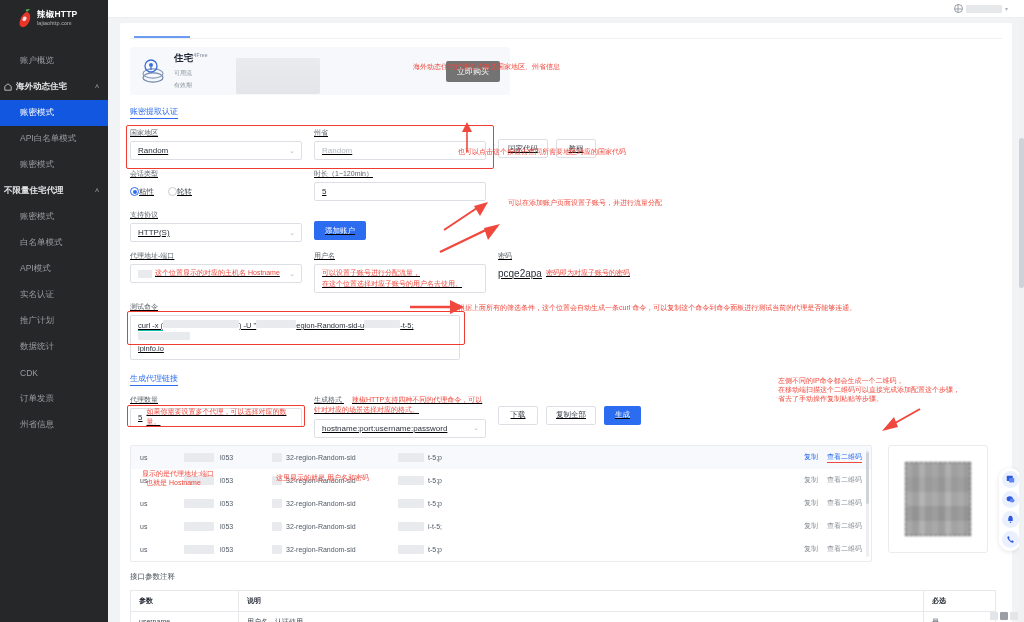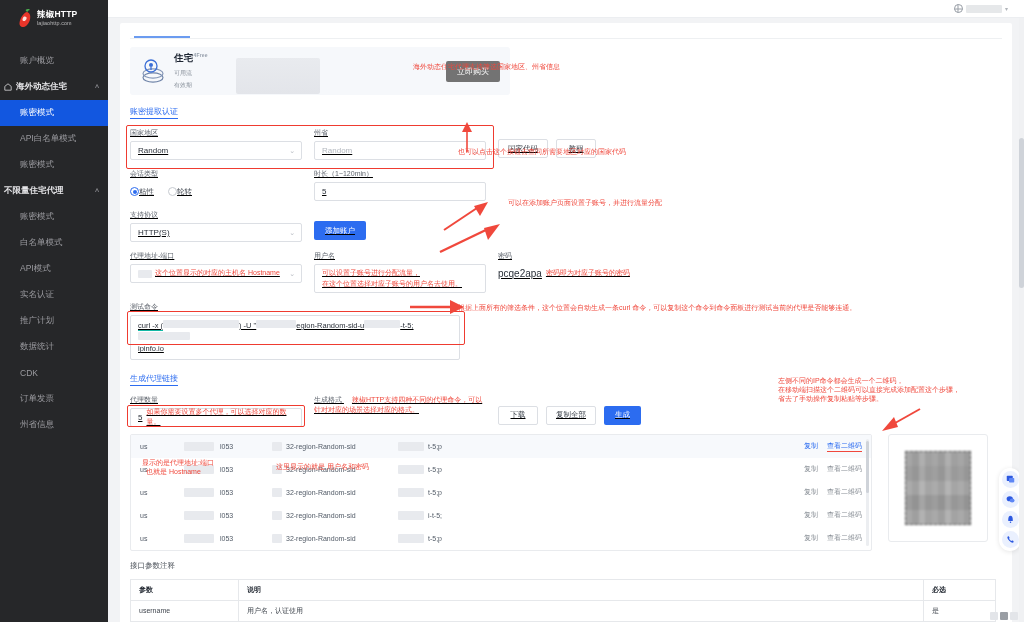--- a/index.html
+++ b/index.html
@@ -483,20 +483,24 @@
                 <span style="font-size:8px">5</span>
                 <span class="anno-in" style="margin-left:4px">如果你需要设置多个代理，可以选择对应的数量。</span>
               </div>
               <div class="redbox" style="left:-3px; top:10px; width:178px; height:22px;"></div>
             </div>
             <div class="fcol">
               <label class="flabel">
                 <span>生成格式</span>
                 <span class="anno-in" style="margin-left:8px">辣椒HTTP支持四种不同的代理命令，可以针对对应的场景选择对应的格式。</span>
               </label>
+              <div class="fctl">
+                <span>hostname:port:username:password</span>
+                <span class="caret">⌄</span>
+              </div>
             </div>
             <div class="side-btns" style="padding-top:11px">
               <button class="btn-outline">下载</button>
               <button class="btn-outline">复制全部</button>
               <button class="btn-primary">生成</button>
             </div>
           </div>
         </div>
 
         

